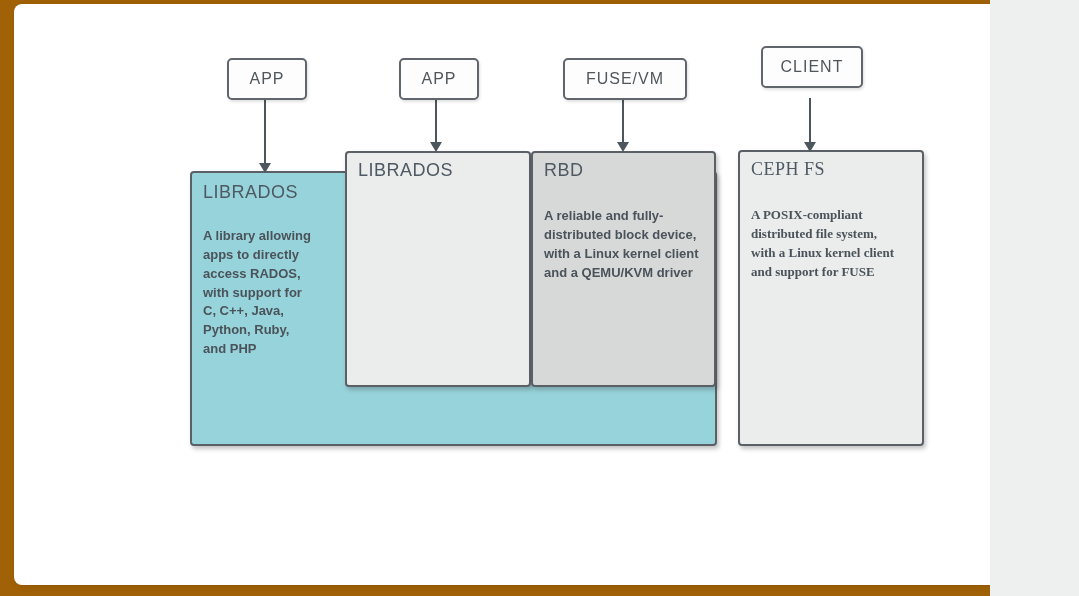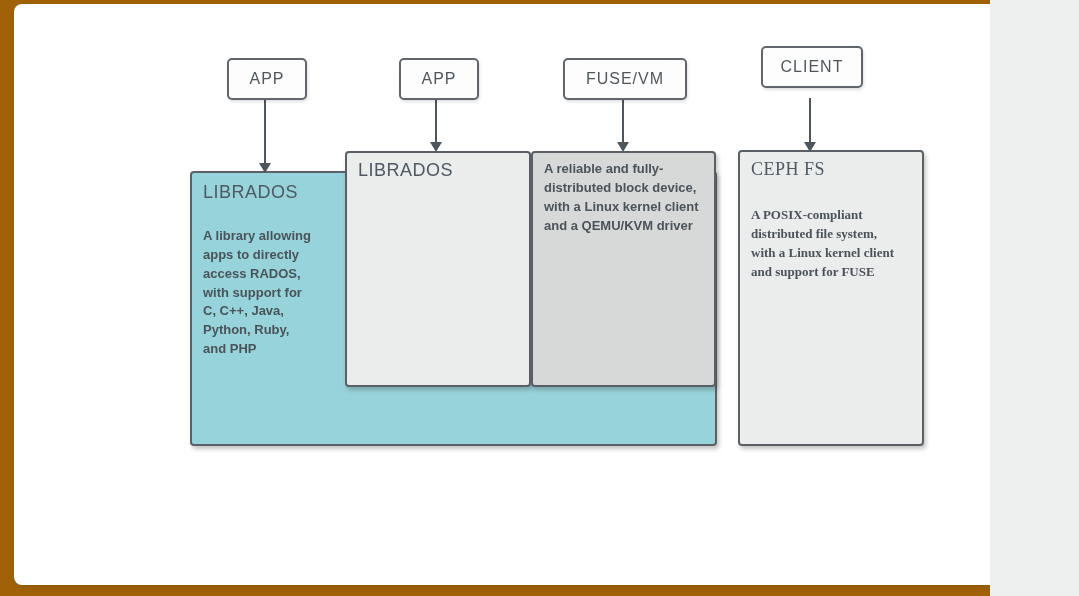--- a/index.html
+++ b/index.html
@@ -162,20 +162,21 @@
     </div>
 
     <div class="box box-radosgw">
       <div class="box-inner">
         <div class="box-title">LIBRADOS</div>
       </div>
     </div>
 
     <div class="box box-rbd">
       <div class="box-inner">
+        <div class="box-title">RBD</div>
         <p class="box-desc">A reliable and fully-
 distributed block device,
 with a Linux kernel client
 and a QEMU/KVM driver</p>
       </div>
     </div>
 
     <div class="box box-cephfs">
       <div class="box-inner">
         <div class="box-title">CEPH FS</div>

